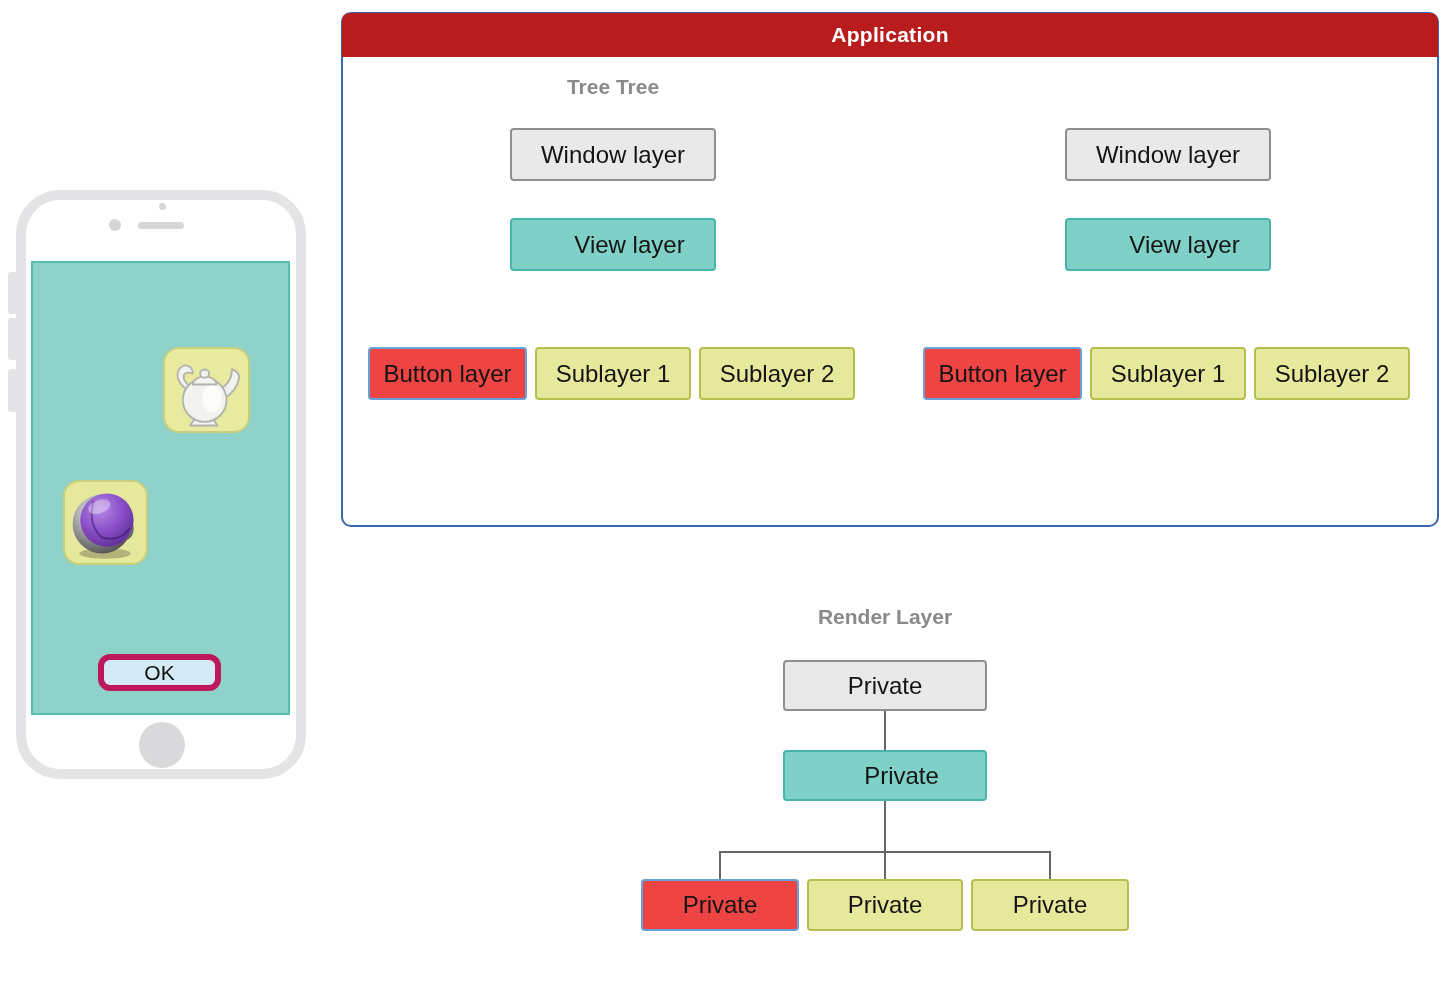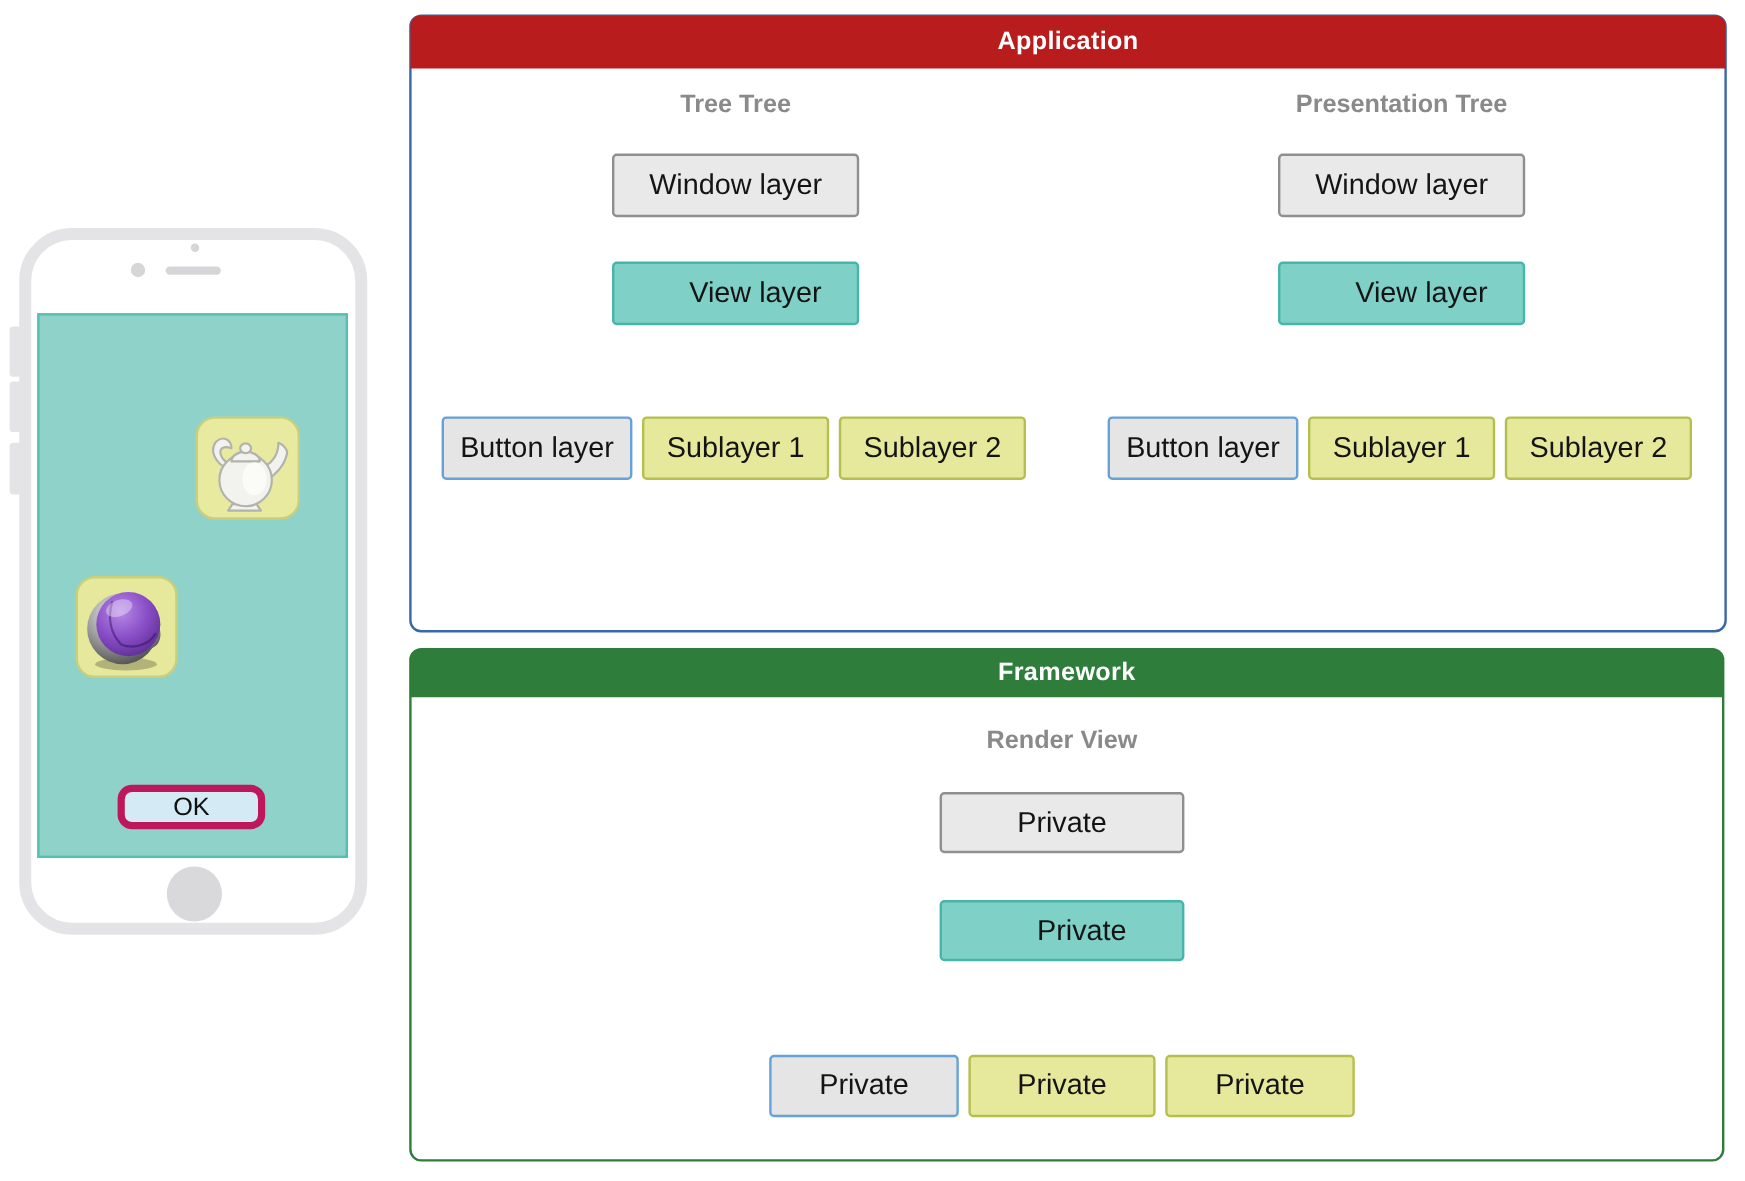--- a/index.html
+++ b/index.html
@@ -24,21 +24,21 @@
     position:absolute;text-align:center;color:#8a8a8a;font-weight:bold;font-size:21px;
   }
   
   .node{
     position:absolute;height:53px;box-sizing:border-box;border:2px solid;border-radius:4px;
     display:flex;align-items:center;justify-content:center;
     font-size:24px;color:#141414;white-space:nowrap;
   }
   .node.gray{background:#e9e9e9;border-color:#8f8f8f;}
   .node.teal{background:#7fd0c6;border-color:#47b5a9;padding-left:33px;}
-  .node.blue{background:#e5e5e5;border-color:#66a1d8;}
+  .node.blue{background:#ef4444;border-color:#66a1d8;}
   .node.yellow{background:#e6e99c;border-color:#b5bf4e;}
   
   #wires{position:absolute;left:0;top:0;width:1454px;height:984px;pointer-events:none;}
   
   .side-tab{position:absolute;width:10px;background:#e4e4e7;border-radius:3px;}
   #phone-body{
     position:absolute;left:16px;top:190px;width:290px;height:589px;box-sizing:border-box;
     background:#ffffff;border:10px solid #e4e4e7;border-radius:44px;
   }
   #phone-screen{
@@ -116,41 +116,35 @@
     <line x1="888" y1="114" x2="888" y2="424" stroke="#8a8a8a" stroke-width="4.6" stroke-linecap="round" stroke-dasharray="0.1 15.6"></line>
   </svg>
 
   <div id="app-panel" class="panel">
     <div class="panel-header">
       <span>Application</span>
     </div>
   </div>
 
   <div class="tree-title" style="left:510px;top:75px;width:206px;">Tree Tree</div>
-  <div class="tree-title" style="left:1040px;top:75px;width:256px;">Presentation Tree</div>
 
   <div class="node gray" style="left:510px;top:128px;width:206px;">Window layer</div>
   <div class="node teal" style="left:510px;top:218px;width:206px;">View layer</div>
   <div class="node blue" style="left:368px;top:347px;width:159px;">Button layer</div>
   <div class="node yellow" style="left:535px;top:347px;width:156px;">Sublayer 1</div>
   <div class="node yellow" style="left:699px;top:347px;width:156px;">Sublayer 2</div>
 
   <div class="node gray" style="left:1065px;top:128px;width:206px;">Window layer</div>
   <div class="node teal" style="left:1065px;top:218px;width:206px;">View layer</div>
   <div class="node blue" style="left:923px;top:347px;width:159px;">Button layer</div>
   <div class="node yellow" style="left:1090px;top:347px;width:156px;">Sublayer 1</div>
   <div class="node yellow" style="left:1254px;top:347px;width:156px;">Sublayer 2</div>
 
-  <div id="fw-panel" class="panel">
-    <div class="panel-header">
-      <span>Framework</span>
-    </div>
-  </div>
-
-  <div class="tree-title" style="left:783px;top:605px;width:204px;">Render View</div>
+
+  <div class="tree-title" style="left:783px;top:605px;width:204px;">Render Layer</div>
 
   <div class="node gray" style="left:783px;top:660px;width:204px;height:51px;">Private</div>
   <div class="node teal" style="left:783px;top:750px;width:204px;height:51px;">Private</div>
   <div class="node blue" style="left:641px;top:879px;width:158px;height:52px;">Private</div>
   <div class="node yellow" style="left:807px;top:879px;width:156px;height:52px;">Private</div>
   <div class="node yellow" style="left:971px;top:879px;width:158px;height:52px;">Private</div>
 
   <div class="side-tab" style="left:8px;top:272px;height:42px;"></div>
   <div class="side-tab" style="left:8px;top:318px;height:42px;"></div>
   <div class="side-tab" style="left:8px;top:369px;height:43px;"></div>

